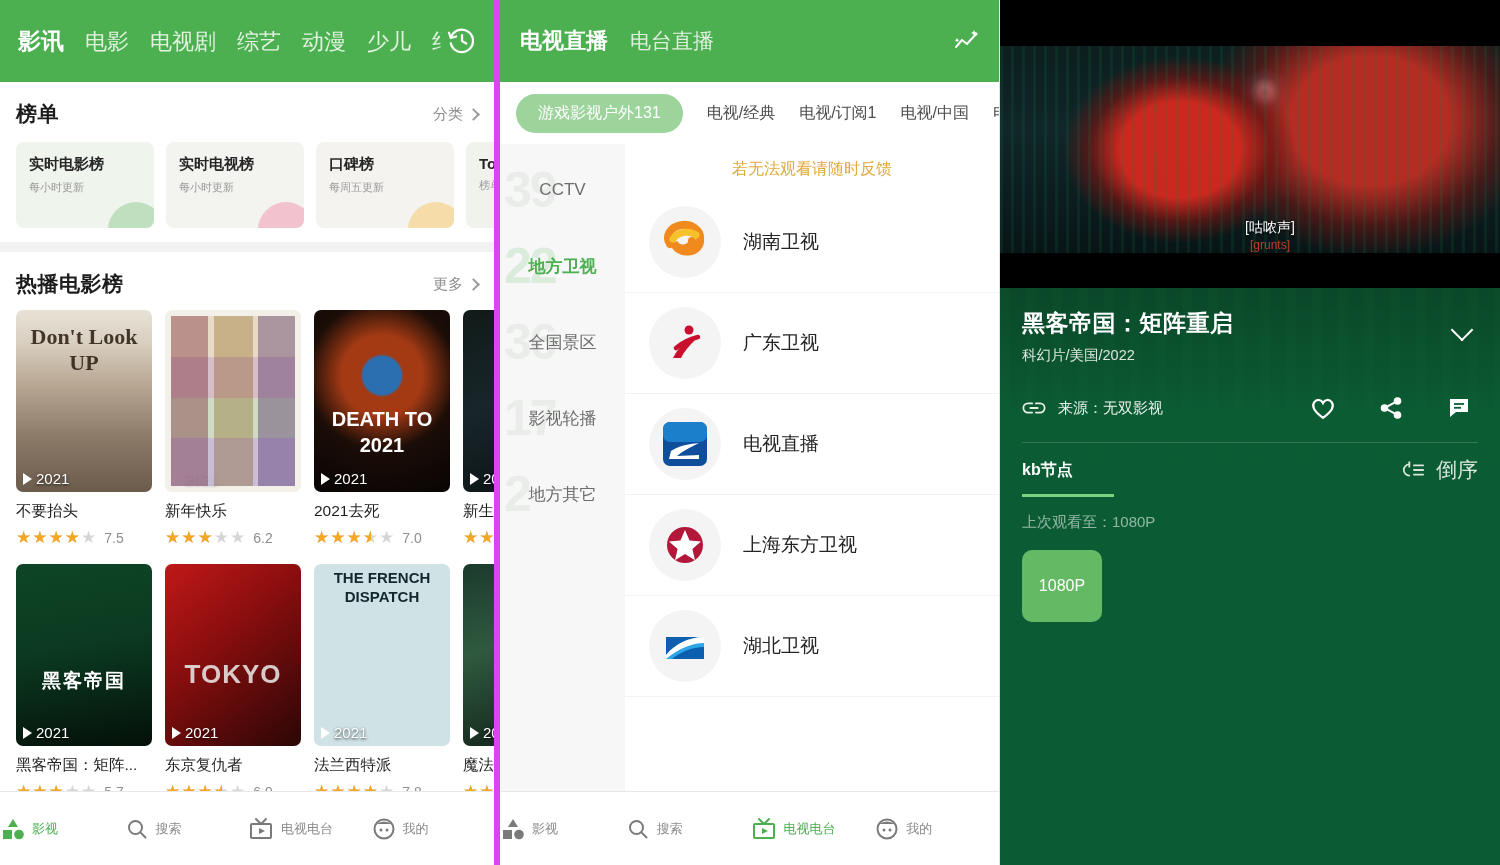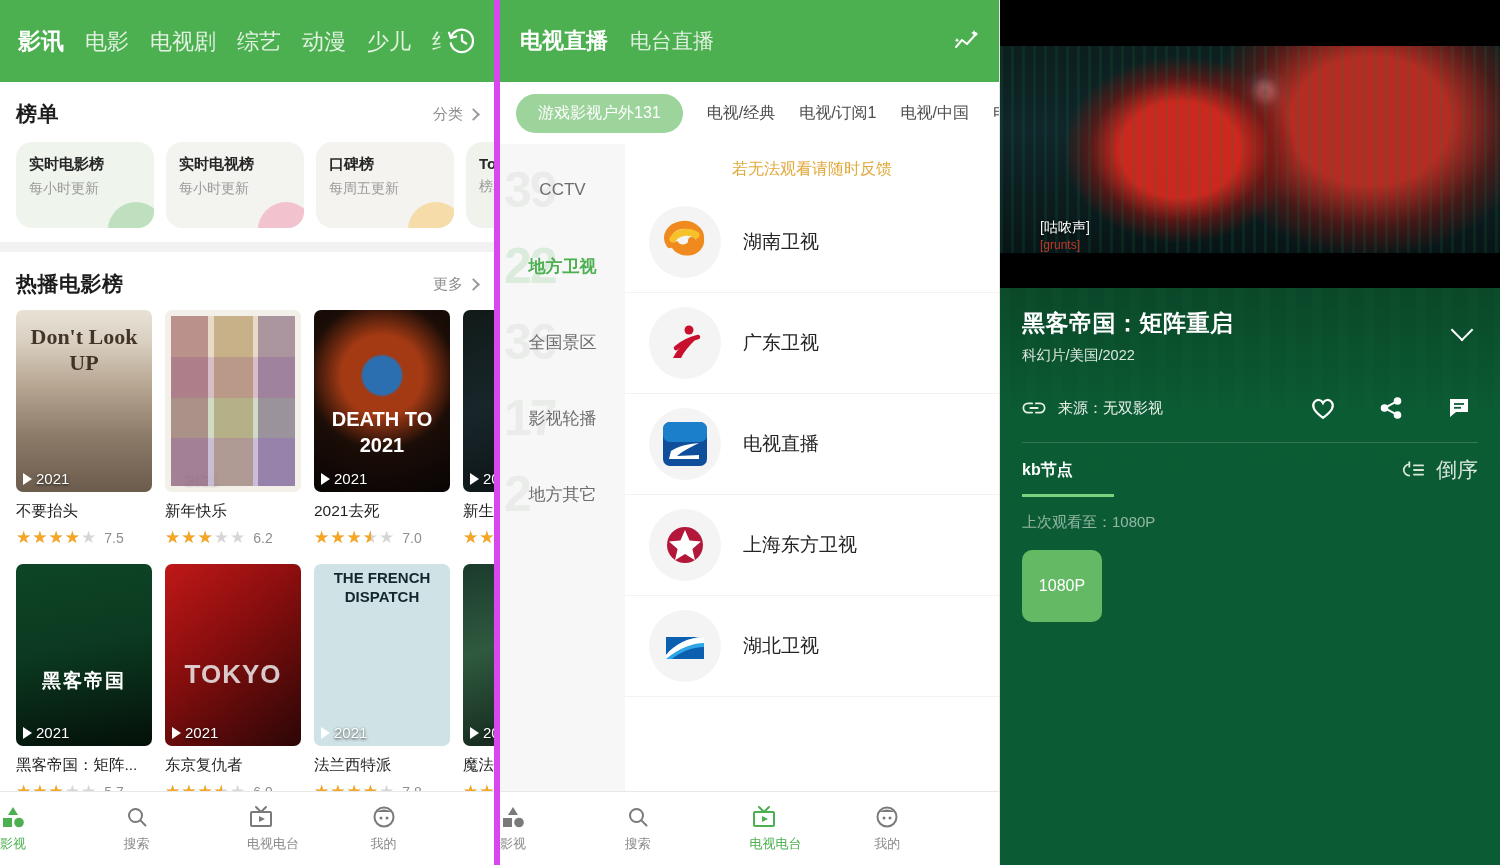--- a/index.html
+++ b/index.html
@@ -24,24 +24,24 @@
   .p1-scroll { flex: 1; overflow: hidden; background: #fafafa; }
 
   .sect { background: #fff; padding: 18px 0 14px 0; }
   .sect-head { display: flex; align-items: center; justify-content: space-between; padding: 0 16px; }
   .sect-title { font-size: 21px; font-weight: bold; color: #1c1c1c; letter-spacing: .5px; }
   .sect-more { display: flex; align-items: center; gap: 6px; color: #8d8d8d; font-size: 15px; }
   .chev { width: 9px; height: 9px; border-right: 2px solid #9a9a9a; border-top: 2px solid #9a9a9a;
           transform: rotate(45deg); display: inline-block; }
 
   .rank-row { display: flex; gap: 12px; padding: 14px 0 0 16px; }
-  .rank-card { width: 138px; height: 86px; border-radius: 16px; padding: 13px 0 0 13px;
+  .rank-card { width: 138px; height: 86px; border-radius: 8px; padding: 13px 0 0 13px;
                position: relative; overflow: hidden; flex: none; }
   .rank-card .rc-t { font-size: 15px; font-weight: bold; color: #262626; }
-  .rank-card .rc-s { font-size: 14px; color: #9b9b9b; margin-top: 6px; }
+  .rank-card .rc-s { font-size: 11px; color: #9b9b9b; margin-top: 6px; }
   .rank-card .blob { position: absolute; right: -10px; bottom: -22px; width: 56px; height: 48px;
                      border-radius: 28px 28px 8px 8px; }
 
   .divider { height: 10px; background: #f2f2f2; }
 
   .mv-row { display: flex; gap: 13px; padding: 12px 12px 0 16px; }
   .mv { width: 136px; flex: none; }
   .poster { width: 136px; height: 182px; border-radius: 7px; position: relative; overflow: hidden;
             background: #2a2a2a; }
   .poster .yr { position: absolute; left: 7px; bottom: 5px; color: #fff; font-size: 15px;
@@ -79,21 +79,21 @@
   .ps6 { background: linear-gradient(140deg,#c01818 0%,#8b0e0e 40%,#2b0606 100%); }
   .ps6::after { content:"TOKYO"; position:absolute; left:0; right:0; bottom:56px; text-align:center;
       color:#ececec; font-weight:bold; font-size:26px; letter-spacing:1px; opacity:.85; }
   .ps7 { background: #cfe3e6; }
   .ps7::after { content:"THE FRENCH\A DISPATCH"; white-space:pre; position:absolute; top:4px; left:0; right:0;
       text-align:center; color:#12282c; font-weight:bold; font-size:15px; line-height:19px; }
   .ps8 { background: linear-gradient(160deg,#1b3a2c 0%,#2f5a3f 40%,#0c1a12 100%); }
 
   .p1-tabbar, .p2-tabbar { height: 74px; border-top: 1px solid #e8e8e8; background: #fff;
                            display: flex; align-items: center; flex: none; }
-  .tb { flex: 1; display: flex; flex-direction: column; gap: 6px; }
+  .tb { flex: 1; display: flex; flex-direction: row; align-items: center; gap: 6px; }
   .tb .lbl { font-size: 13px; color: #8a8a8a; }
   .tb.active .lbl { color: #4CAF50; }
 
   
   .panel2 { width: 500px; height: 865px; position: relative; background: #fff;
             border-right: 1px solid #e3e3e3; overflow: hidden; display: flex; flex-direction: column; }
   .p2-header { height: 82px; background: #4CAF50; display: flex; align-items: center;
                padding: 0 12px 0 20px; flex: none; }
   .p2-tabs { display: flex; align-items: baseline; gap: 22px; flex: 1; }
   .p2-tabs .t { color: #dff0df; font-size: 21px; }
@@ -131,21 +131,21 @@
      background:
        radial-gradient(ellipse 150px 120px at 36% 52%, rgba(215,40,30,.95) 0 40%, rgba(120,20,18,.65) 60%, transparent 78%),
        radial-gradient(ellipse 210px 170px at 74% 42%, rgba(200,45,35,.9) 0 38%, rgba(110,22,20,.6) 62%, transparent 80%),
        radial-gradient(circle 34px at 53% 32%, rgba(180,225,245,.95) 0 18%, rgba(60,150,200,.35) 45%, transparent 72%),
        linear-gradient(180deg,#0a1a18 0%,#10262a 45%,#061012 100%);
   }
   .vid-art::before { content:""; position:absolute; inset:0;
      background: repeating-linear-gradient(90deg, rgba(20,120,60,.16) 0 3px, transparent 3px 11px); }
   .bar-top { position: absolute; left: 0; right: 0; top: 0; height: 46px; background: #000; }
   .bar-bot { position: absolute; left: 0; right: 0; bottom: 0; height: 35px; background: #000; }
-  .sub { position: absolute; left: 0; right: 0; bottom: 36px; z-index: 3; padding-left: 40px; }
+  .sub { position: absolute; left: 0; right: 0; bottom: 36px; text-align: center; z-index: 3; padding-left: 40px; }
   .sub .cn { color: #fff; font-size: 14px; text-shadow: 0 1px 3px #000; display: block; }
   .sub .en { color: #c03a2a; font-size: 12px; display: block; margin-top: 1px; }
 
   .p3-info { position: relative; padding: 20px 22px 0 22px; }
   .p3-bg { position: absolute; inset: 0;
      background:
        linear-gradient(180deg, rgba(10,70,40,.82) 0%, rgba(11,92,52,.93) 60%, #0B5C34 100%),
        repeating-linear-gradient(90deg, rgba(30,110,60,.35) 0 10px, rgba(8,50,30,.3) 10px 26px);
   }
   .p3-row1 { position: relative; display: flex; align-items: flex-start; justify-content: space-between; }

